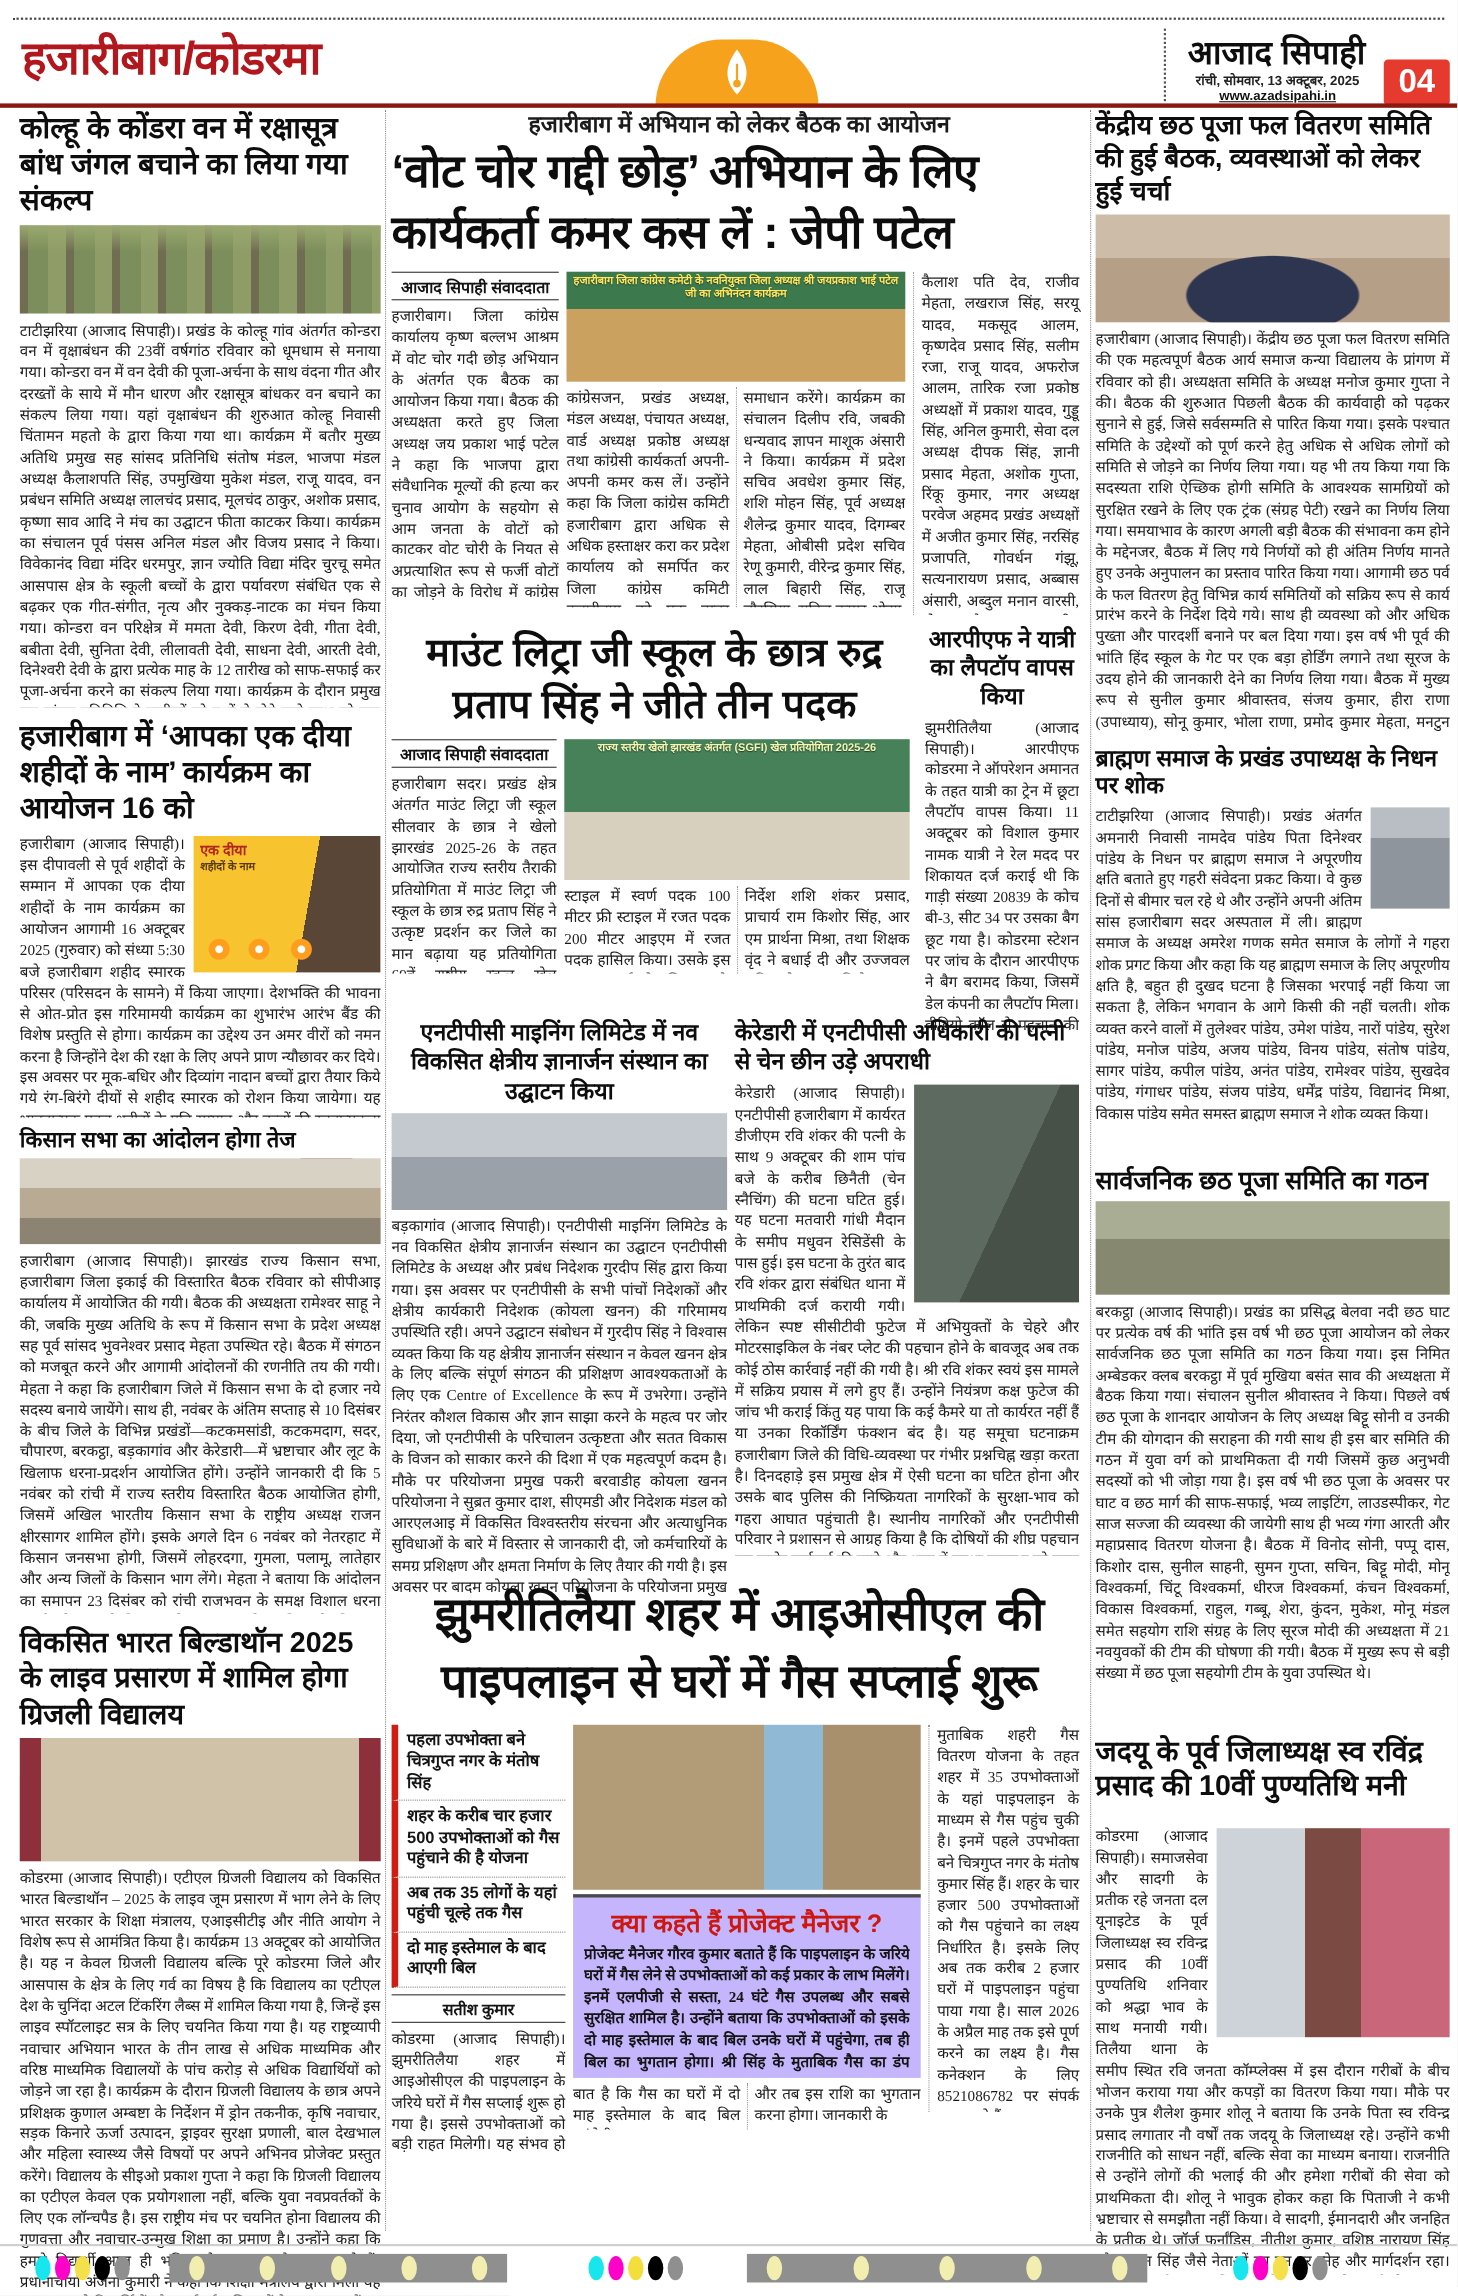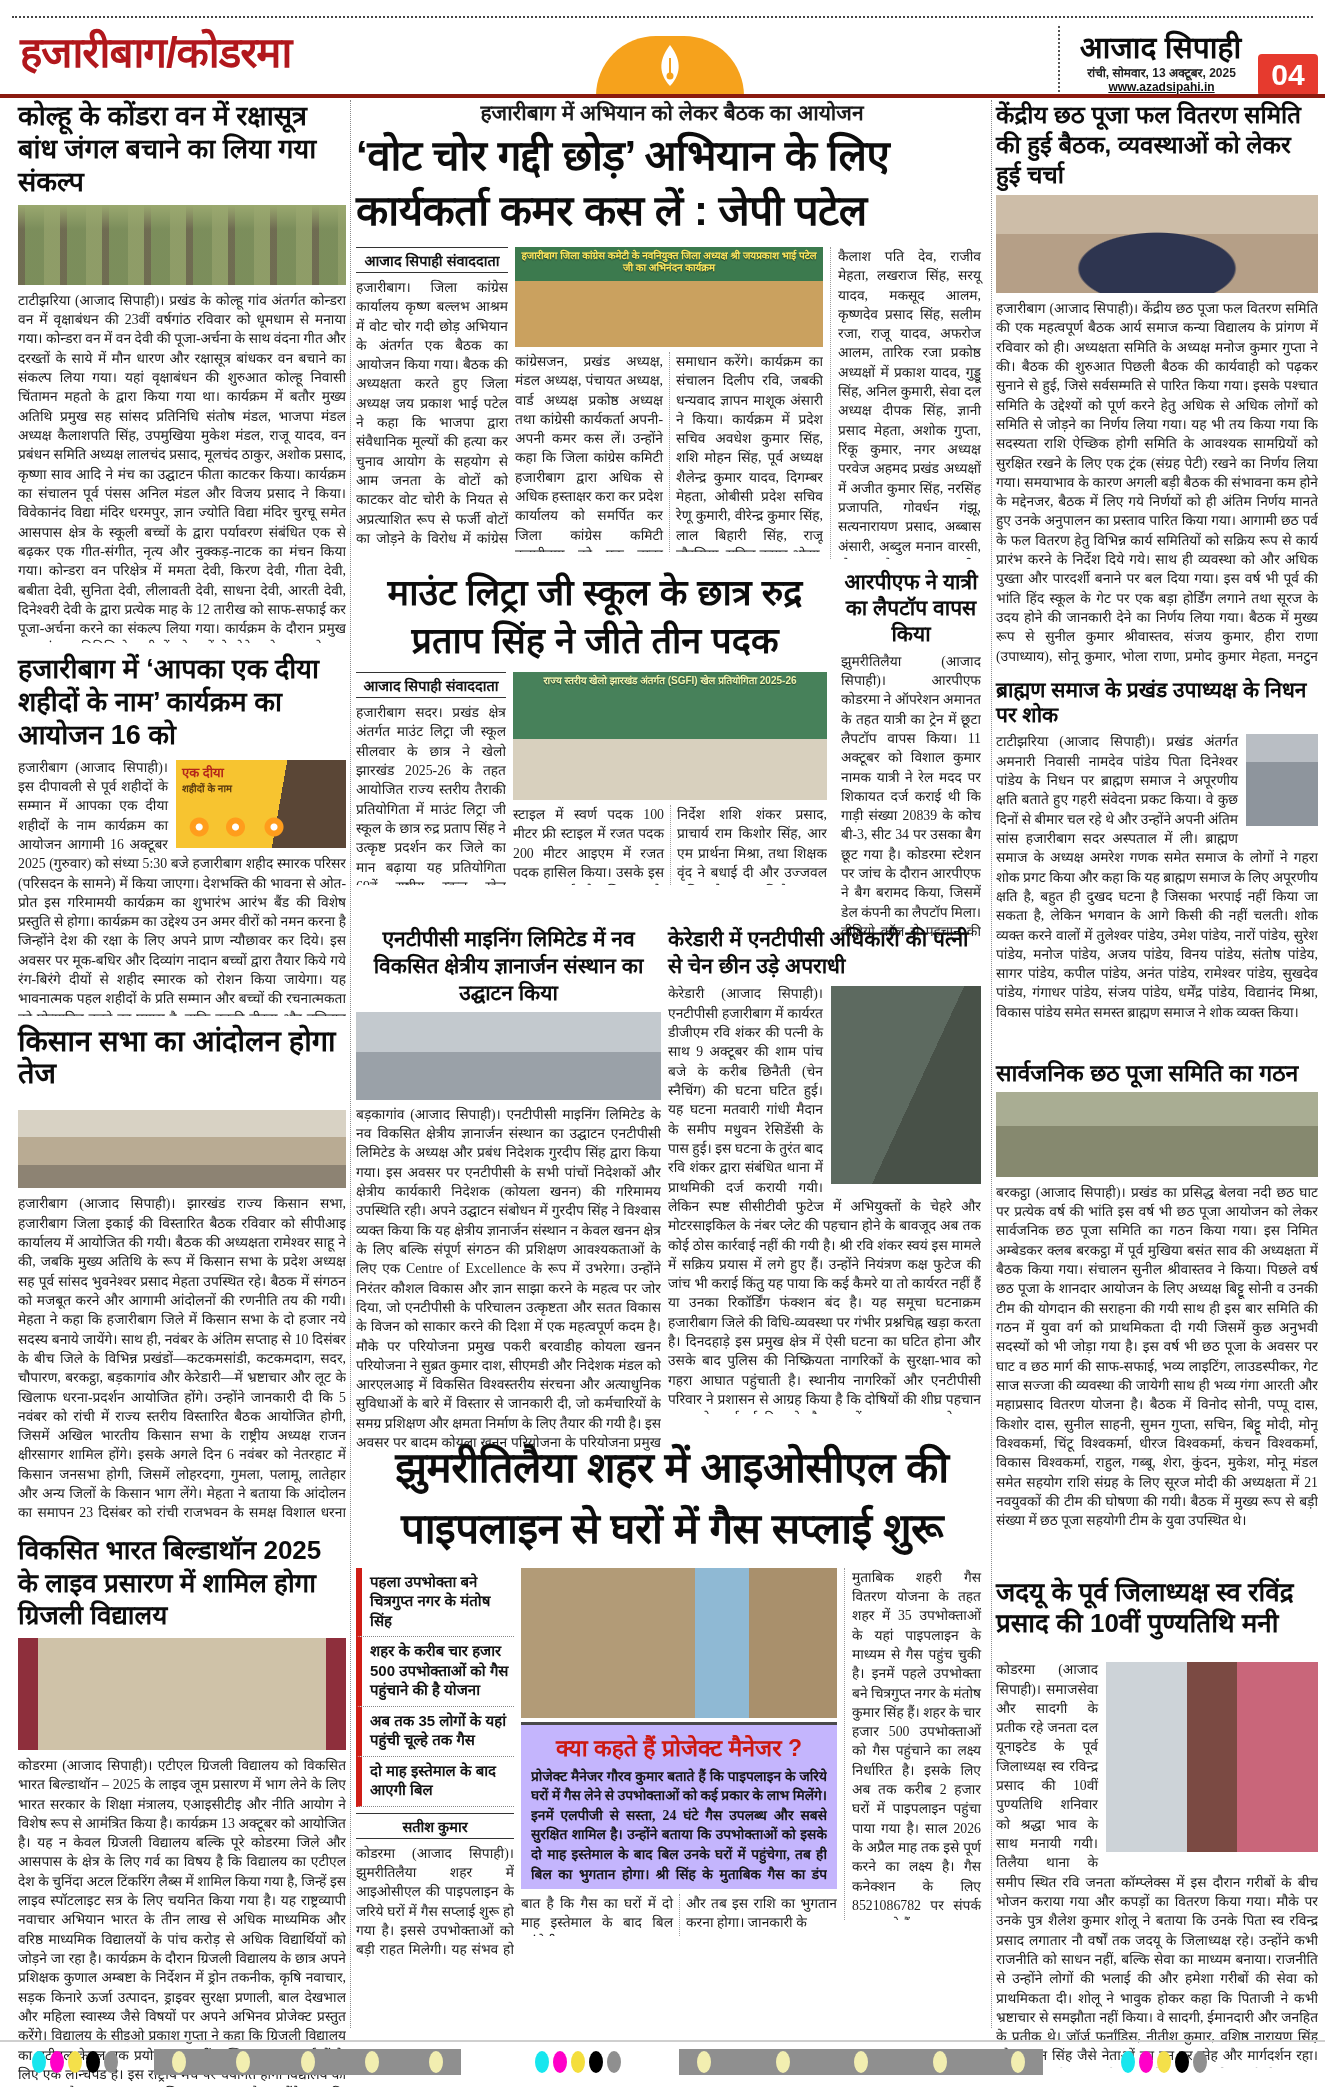--- a/index.html
+++ b/index.html
@@ -96,31 +96,31 @@
 
     <div>
       <div class="hl" style="font-size:27px; line-height:1.22; margin-bottom:6px;">कोल्हू के कोंडरा वन में रक्षासूत्र बांध जंगल बचाने का लिया गया संकल्प</div>
       <div class="photo ph-forest" style="height:80px; margin-bottom:6px;"></div>
       <div class="body-txt" style="height:352px;">टाटीझरिया (आजाद सिपाही)। प्रखंड के कोल्हू गांव अंतर्गत कोन्डरा वन में वृक्षाबंधन की 23वीं वर्षगांठ रविवार को धूमधाम से मनाया गया। कोन्डरा वन में वन देवी की पूजा-अर्चना के साथ वंदना गीत और दरख्तों के साये में मौन धारण और रक्षासूत्र बांधकर वन बचाने का संकल्प लिया गया। यहां वृक्षाबंधन की शुरुआत कोल्हू निवासी चिंतामन महतो के द्वारा किया गया था। कार्यक्रम में बतौर मुख्य अतिथि प्रमुख सह सांसद प्रतिनिधि संतोष मंडल, भाजपा मंडल अध्यक्ष कैलाशपति सिंह, उपमुखिया मुकेश मंडल, राजू यादव, वन प्रबंधन समिति अध्यक्ष लालचंद प्रसाद, मूलचंद ठाकुर, अशोक प्रसाद, कृष्णा साव आदि ने मंच का उद्घाटन फीता काटकर किया। कार्यक्रम का संचालन पूर्व पंसस अनिल मंडल और विजय प्रसाद ने किया। विवेकानंद विद्या मंदिर धरमपुर, ज्ञान ज्योति विद्या मंदिर चुरचू समेत आसपास क्षेत्र के स्कूली बच्चों के द्वारा पर्यावरण संबंधित एक से बढ़कर एक गीत-संगीत, नृत्य और नुक्कड़-नाटक का मंचन किया गया। कोन्डरा वन परिक्षेत्र में ममता देवी, किरण देवी, गीता देवी, बबीता देवी, सुनिता देवी, लीलावती देवी, साधना देवी, आरती देवी, दिनेश्वरी देवी के द्वारा प्रत्येक माह के 12 तारीख को साफ-सफाई कर पूजा-अर्चना करने का संकल्प लिया गया। कार्यक्रम के दौरान प्रमुख सह सांसद प्रतिनिधि ने ग्रामीणों को वृक्षों से होने वाले लाभ को बता कर इसे संरक्षित और संवर्धित करने की बात कहा। अतिथियों ने कहा कि जंगलों की सुरक्षा से ही हम सब सुरक्षित हैं। ग्रामीणों को आग्रह किया कि जंगल की सुरक्षा के प्रति सजग रहें। मौके पर अमृत प्रसाद, विशाल कुमार, कार्तिक गिरि, सोनू पांडेय, गौतम ठाकुर, जीवलाल प्रजापति और बड़ी संख्या में कोल्ह, मायापुर, डुमर, जेरुवाडीह समेत बड़ी संख्या में ग्रामीण मौजूद रहे।</div>
     </div>
 
     <div style="margin-top:10px;">
       <div class="hl" style="font-size:27px; line-height:1.22; margin-bottom:6px;">हजारीबाग में ‘आपका एक दीया शहीदों के नाम’ कार्यक्रम का आयोजन 16 को</div>
       <div class="body-txt" style="height:258px;">
-        <span class="photo ph-diya" style="float:right; width:170px; height:88px; margin:2px 0 4px 8px; display:block;">
+        <span class="photo ph-diya" style="float:right; width:170px; height:124px; margin:2px 0 4px 8px; display:block;">
           <span style="position:absolute; left:6px; top:4px; font-family:'Liberation Sans',sans-serif; font-weight:800; font-size:13px; color:#b3261a;">एक दीया</span>
           <span style="position:absolute; left:6px; top:22px; font-family:'Liberation Sans',sans-serif; font-weight:700; font-size:10px; color:#5a3a10;">शहीदों के नाम</span>
           <span class="flame"></span>
         </span>
         <span>हजारीबाग (आजाद सिपाही)। इस दीपावली से पूर्व शहीदों के सम्मान में आपका एक दीया शहीदों के नाम कार्यक्रम का आयोजन आगामी 16 अक्टूबर 2025 (गुरुवार) को संध्या 5:30 बजे हजारीबाग शहीद स्मारक परिसर (परिसदन के सामने) में किया जाएगा। देशभक्ति की भावना से ओत-प्रोत इस गरिमामयी कार्यक्रम का शुभारंभ आरंभ बैंड की विशेष प्रस्तुति से होगा। कार्यक्रम का उद्देश्य उन अमर वीरों को नमन करना है जिन्होंने देश की रक्षा के लिए अपने प्राण न्यौछावर कर दिये। इस अवसर पर मूक-बधिर और दिव्यांग नादान बच्चों द्वारा तैयार किये गये रंग-बिरंगे दीयों से शहीद स्मारक को रोशन किया जायेगा। यह भावनात्मक पहल शहीदों के प्रति सम्मान और बच्चों की रचनात्मकता को प्रोत्साहित करने का प्रयास है, ताकि उनकी वीरता और बलिदान की ज्योति सदा जलती रहे।</span>
       </div>
     </div>
 
     <div style="margin-top:10px;">
-      <div class="hl" style="font-size:29px; line-height:1.1; margin-bottom:21px;">किसान सभा का आंदोलन होगा तेज</div>
+      <div class="hl" style="font-size:20px; line-height:1.1; margin-bottom:5px;">किसान सभा का आंदोलन होगा तेज</div>
       <div class="photo ph-kisan" style="height:78px; margin-bottom:6px;"></div>
       <div class="body-txt" style="height:330px;">हजारीबाग (आजाद सिपाही)। झारखंड राज्य किसान सभा, हजारीबाग जिला इकाई की विस्तारित बैठक रविवार को सीपीआइ कार्यालय में आयोजित की गयी। बैठक की अध्यक्षता रामेश्वर साहू ने की, जबकि मुख्य अतिथि के रूप में किसान सभा के प्रदेश अध्यक्ष सह पूर्व सांसद भुवनेश्वर प्रसाद मेहता उपस्थित रहे। बैठक में संगठन को मजबूत करने और आगामी आंदोलनों की रणनीति तय की गयी। मेहता ने कहा कि हजारीबाग जिले में किसान सभा के दो हजार नये सदस्य बनाये जायेंगे। साथ ही, नवंबर के अंतिम सप्ताह से 10 दिसंबर के बीच जिले के विभिन्न प्रखंडों—कटकमसांडी, कटकमदाग, सदर, चौपारण, बरकट्ठा, बड़कागांव और केरेडारी—में भ्रष्टाचार और लूट के खिलाफ धरना-प्रदर्शन आयोजित होंगे। उन्होंने जानकारी दी कि 5 नवंबर को रांची में राज्य स्तरीय विस्तारित बैठक आयोजित होगी, जिसमें अखिल भारतीय किसान सभा के राष्ट्रीय अध्यक्ष राजन क्षीरसागर शामिल होंगे। इसके अगले दिन 6 नवंबर को नेतरहाट में किसान जनसभा होगी, जिसमें लोहरदगा, गुमला, पलामू, लातेहार और अन्य जिलों के किसान भाग लेंगे। मेहता ने बताया कि आंदोलन का समापन 23 दिसंबर को रांची राजभवन के समक्ष विशाल धरना प्रदर्शन के रूप में किया जायेगा। यह आंदोलन किसानों की ऋण माफी, खाद-बीज में राहत, विस्थापितों को न्याय और राज्य में व्याप्त भ्रष्टाचार के विरोध में होगा। बैठक में अधिवक्ता गुलाम जिलानी, शंभू कुमार, अनंत कुमार अर्या, तुलसी मेहता, निजाम अंसारी, महेंद्र राम समेत सैकड़ों कार्यकर्ता उपस्थित थे।</div>
     </div>
 
     <div style="margin-top:10px;">
       <div class="hl" style="font-size:26px; line-height:1.25; margin-bottom:6px;">विकसित भारत बिल्डाथॉन 2025 के लाइव प्रसारण में शामिल होगा ग्रिजली विद्यालय</div>
       <div class="photo ph-class" style="height:112px; margin-bottom:6px;"></div>
       <div class="body-txt" style="height:396px;">कोडरमा (आजाद सिपाही)। एटीएल ग्रिजली विद्यालय को विकसित भारत बिल्डाथॉन – 2025 के लाइव जूम प्रसारण में भाग लेने के लिए भारत सरकार के शिक्षा मंत्रालय, एआइसीटीइ और नीति आयोग ने विशेष रूप से आमंत्रित किया है। कार्यक्रम 13 अक्टूबर को आयोजित है। यह न केवल ग्रिजली विद्यालय बल्कि पूरे कोडरमा जिले और आसपास के क्षेत्र के लिए गर्व का विषय है कि विद्यालय का एटीएल देश के चुनिंदा अटल टिंकरिंग लैब्स में शामिल किया गया है, जिन्हें इस लाइव स्पॉटलाइट सत्र के लिए चयनित किया गया है। यह राष्ट्रव्यापी नवाचार अभियान भारत के तीन लाख से अधिक माध्यमिक और वरिष्ठ माध्यमिक विद्यालयों के पांच करोड़ से अधिक विद्यार्थियों को जोड़ने जा रहा है। कार्यक्रम के दौरान ग्रिजली विद्यालय के छात्र अपने प्रशिक्षक कुणाल अम्बष्टा के निर्देशन में ड्रोन तकनीक, कृषि नवाचार, सड़क किनारे ऊर्जा उत्पादन, ड्राइवर सुरक्षा प्रणाली, बाल देखभाल और महिला स्वास्थ्य जैसे विषयों पर अपने अभिनव प्रोजेक्ट प्रस्तुत करेंगे। विद्यालय के सीइओ प्रकाश गुप्ता ने कहा कि ग्रिजली विद्यालय का एटीएल केवल एक प्रयोगशाला नहीं, बल्कि युवा नवप्रवर्तकों के लिए एक लॉन्चपैड है। इस राष्ट्रीय मंच पर चयनित होना विद्यालय की गुणवत्ता और नवाचार-उन्मुख शिक्षा का प्रमाण है। उन्होंने कहा कि हमारे विद्यार्थी आज ही भविष्य के समाधान तैयार कर रहे हैं। प्रधानाचार्या अंजना कुमारी ने कहा कि शिक्षा मंत्रालय द्वारा मिली यह मान्यता हमारे विद्यार्थियों और मार्गदर्शक शिक्षकों के सतत प्रयासों का परिणाम है। यह अवसर हमारे एटीएल की प्रतिभा को पूरे राष्ट्र के समक्ष प्रस्तुत करने का गर्व प्रदान करता है। विद्यालय निदेशक अविनाश सेठ, मनीष कापसिमे, सीइओ प्रकाश गुप्ता, सीओओ तनिष्क सेठ, प्रधानाचार्या अंजना कुमारी, समन्वयक, शिक्षक आदि ने हर्ष और गर्व की अनुभूति व्यक्त की।</div>
     </div>
 

